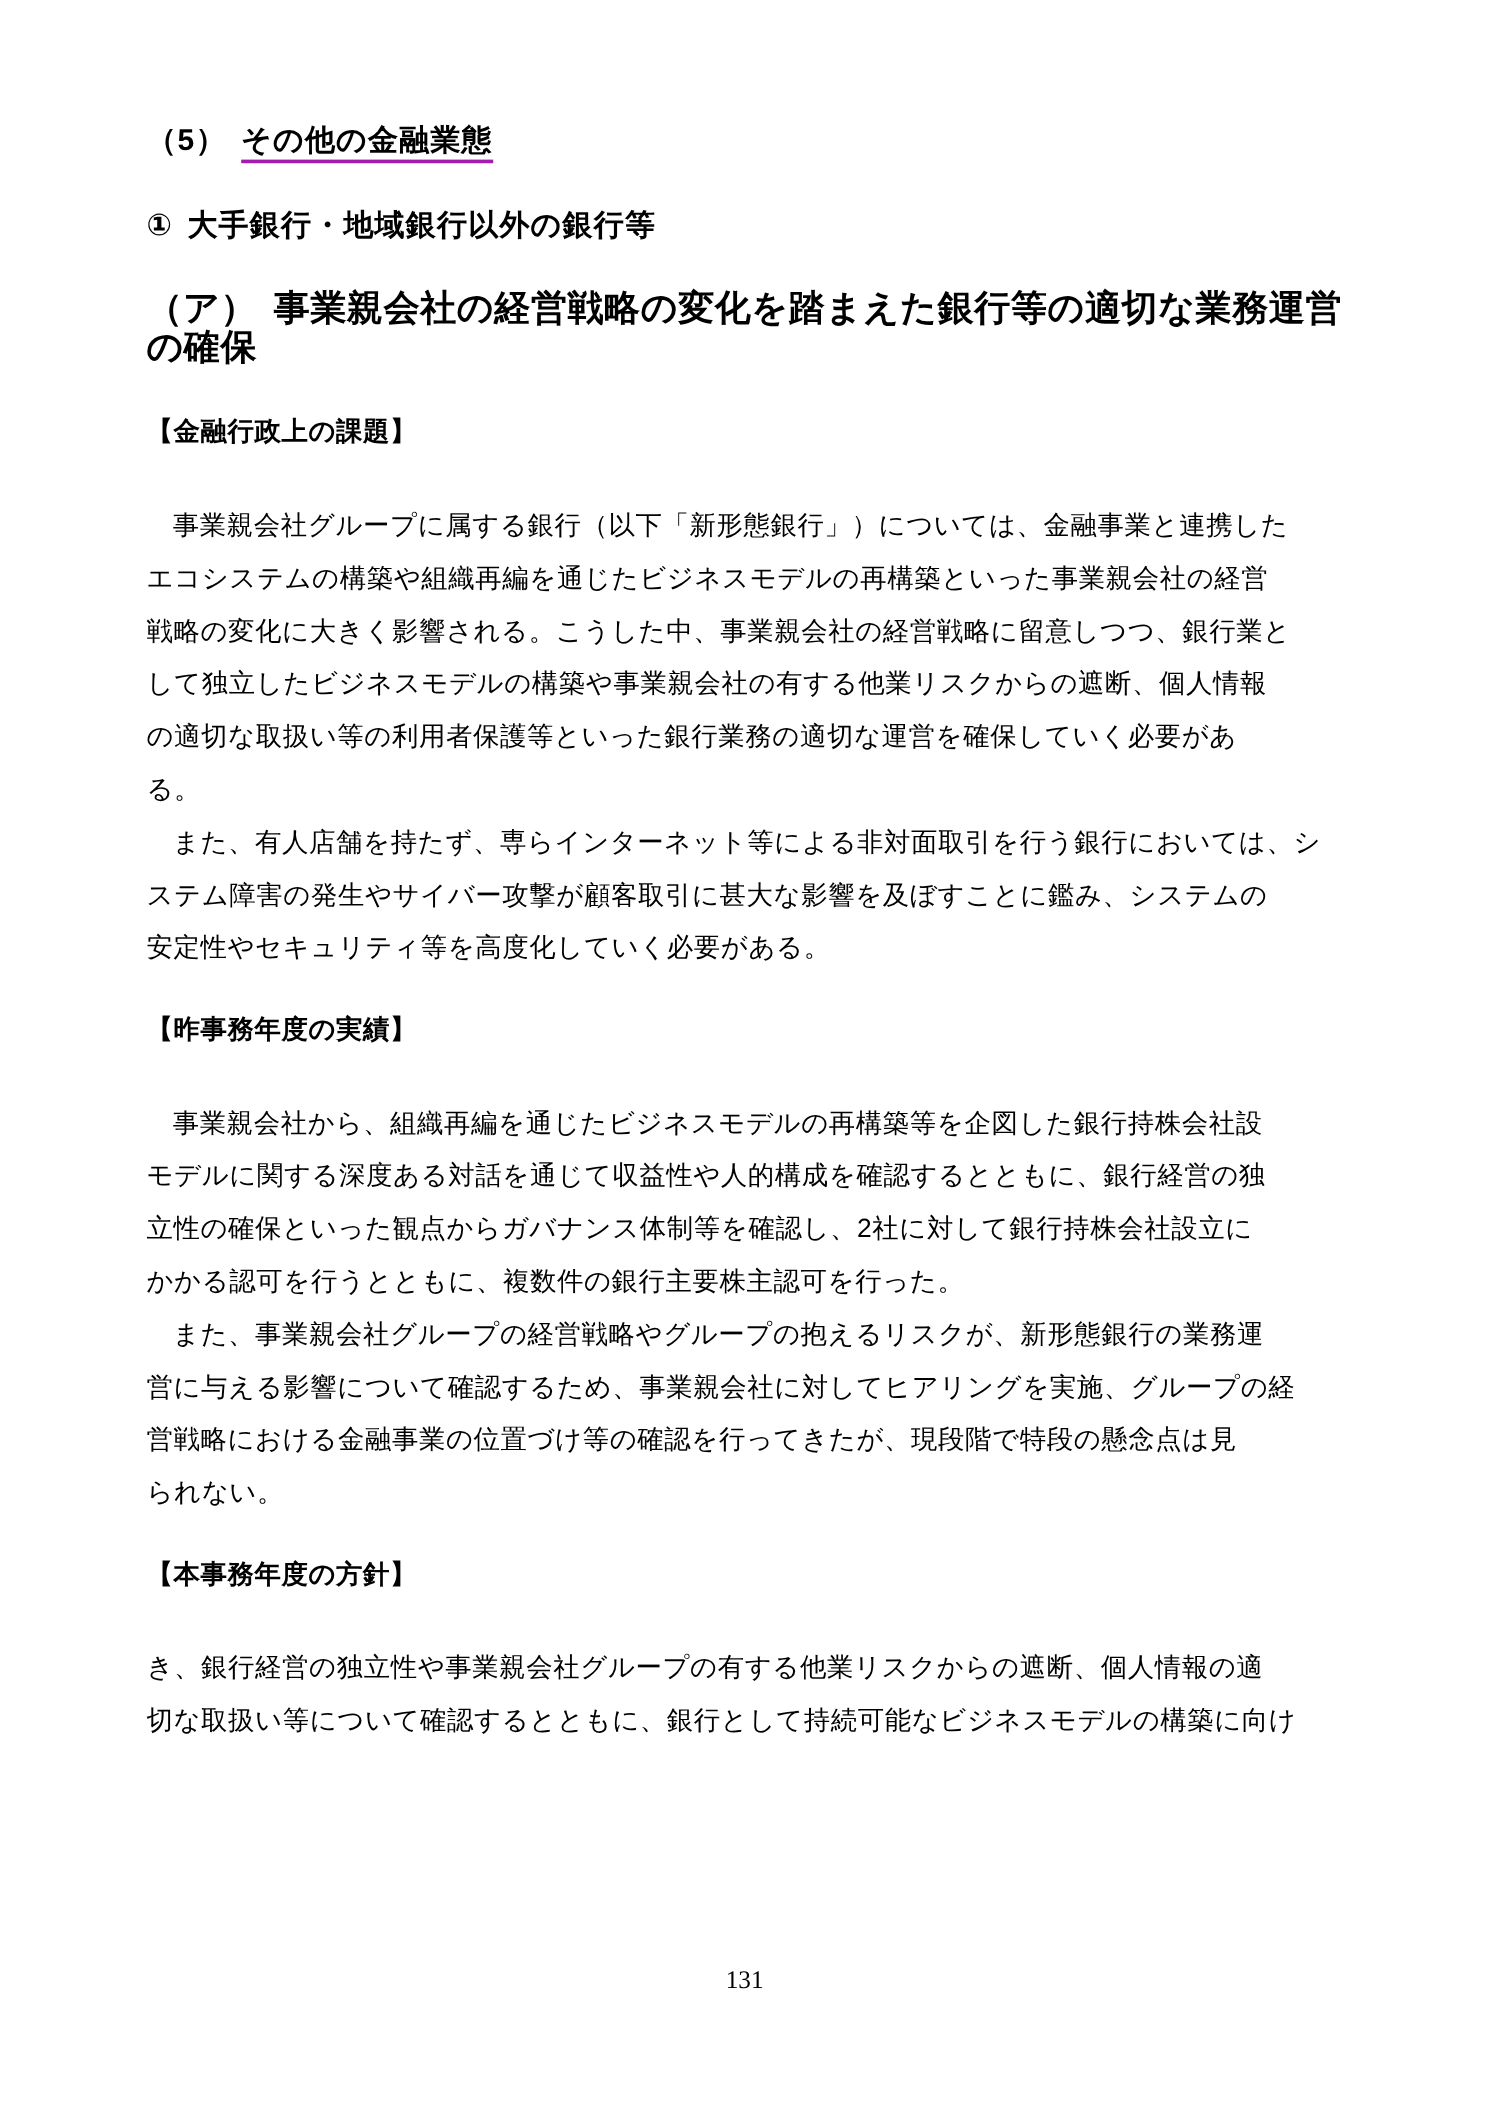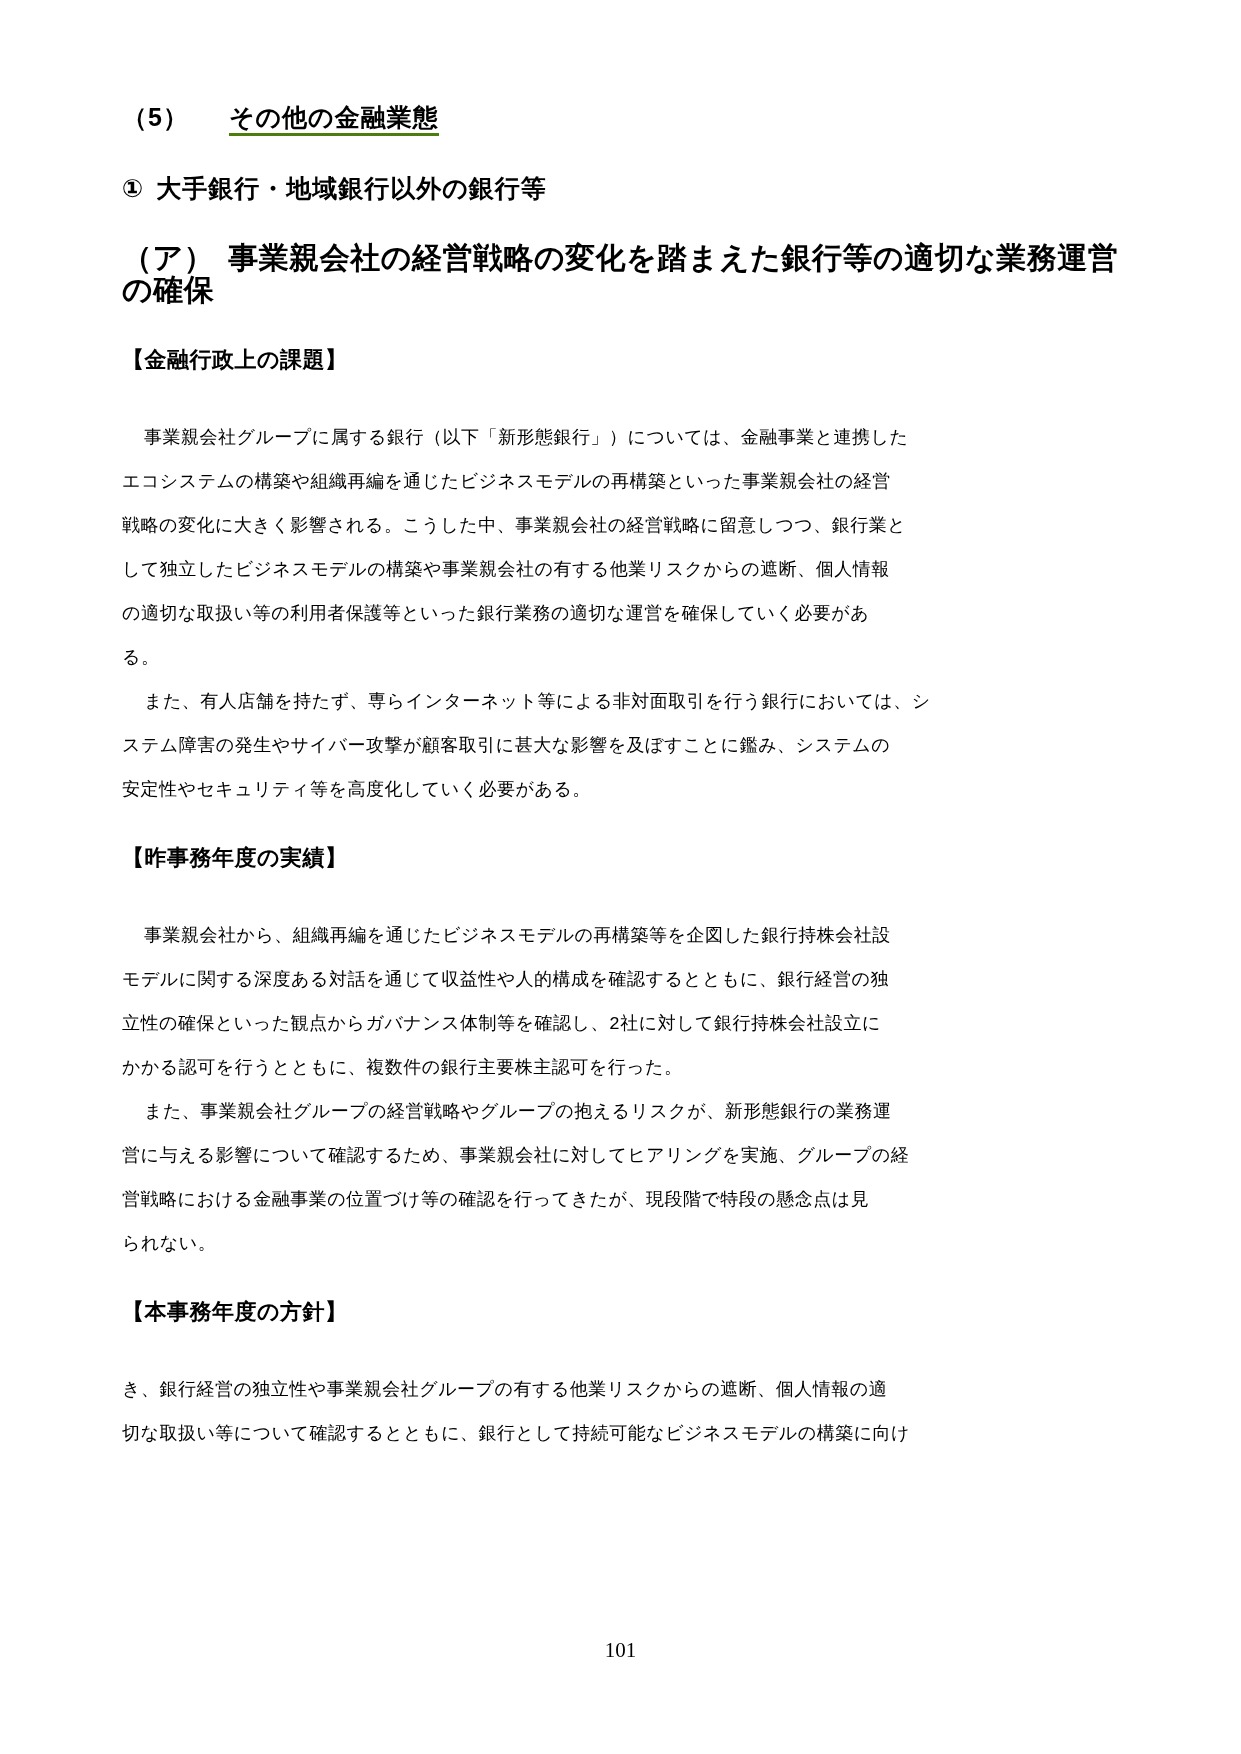--- a/index.html
+++ b/index.html
@@ -15,43 +15,42 @@
     overflow: hidden;
   }
   .h1 {
     font-size: 25px;
     font-weight: bold;
     line-height: 34px;
     margin: 0 0 37px 0;
     letter-spacing: 1px;
   }
   .h1 .num { margin-right: 12px; }
-  .h1 .underline { border-bottom: 3px solid #4d7c0f; padding-bottom: 2px; margin-left: 28px; }
+  .h1 .underline { border-bottom: 3px solid #a21caf; padding-bottom: 2px; }
   .h2 {
     font-size: 30px;
     font-weight: bold;
     line-height: 32px;
     margin: 0 0 38px 0;
     letter-spacing: 0.5px;
   }
   .h2 .num { margin-right: 14px; }
   .h3 {
     font-size: 22px;
     font-weight: bold;
     line-height: 32px;
     margin: 30px 0 40px 0;
     letter-spacing: 0.5px;
   }
   .para { margin: 0; }
   .line {
-    font-size: 18px;
+    font-size: 22px;
     line-height: 44px;
     white-space: nowrap;
     letter-spacing: 0.5px;
-    font-family: Liberation Mono, monospace;
   }
   .line.first { padding-left: 22px; }
   .footer {
     position: absolute;
     top: 1638px;
     left: 0;
     width: 100%;
     text-align: center;
     font-family: "Liberation Serif", "DejaVu Serif", serif;
     font-size: 21px;
@@ -92,14 +91,14 @@
         <div class="line">営に与える影響について確認するため、事業親会社に対してヒアリングを実施、グループの経</div>
         <div class="line">営戦略における金融事業の位置づけ等の確認を行ってきたが、現段階で特段の懸念点は見</div>
         <div class="line">られない。</div>
       </div>
       <div class="h3">【本事務年度の方針】</div>
       <div class="para">
         <div class="line">き、銀行経営の独立性や事業親会社グループの有する他業リスクからの遮断、個人情報の適</div>
         <div class="line">切な取扱い等について確認するとともに、銀行として持続可能なビジネスモデルの構築に向け</div>
       </div>
     </div>
-  <div class="footer">101</div>
+  <div class="footer">131</div>
 </div>
 
 </body></html>

